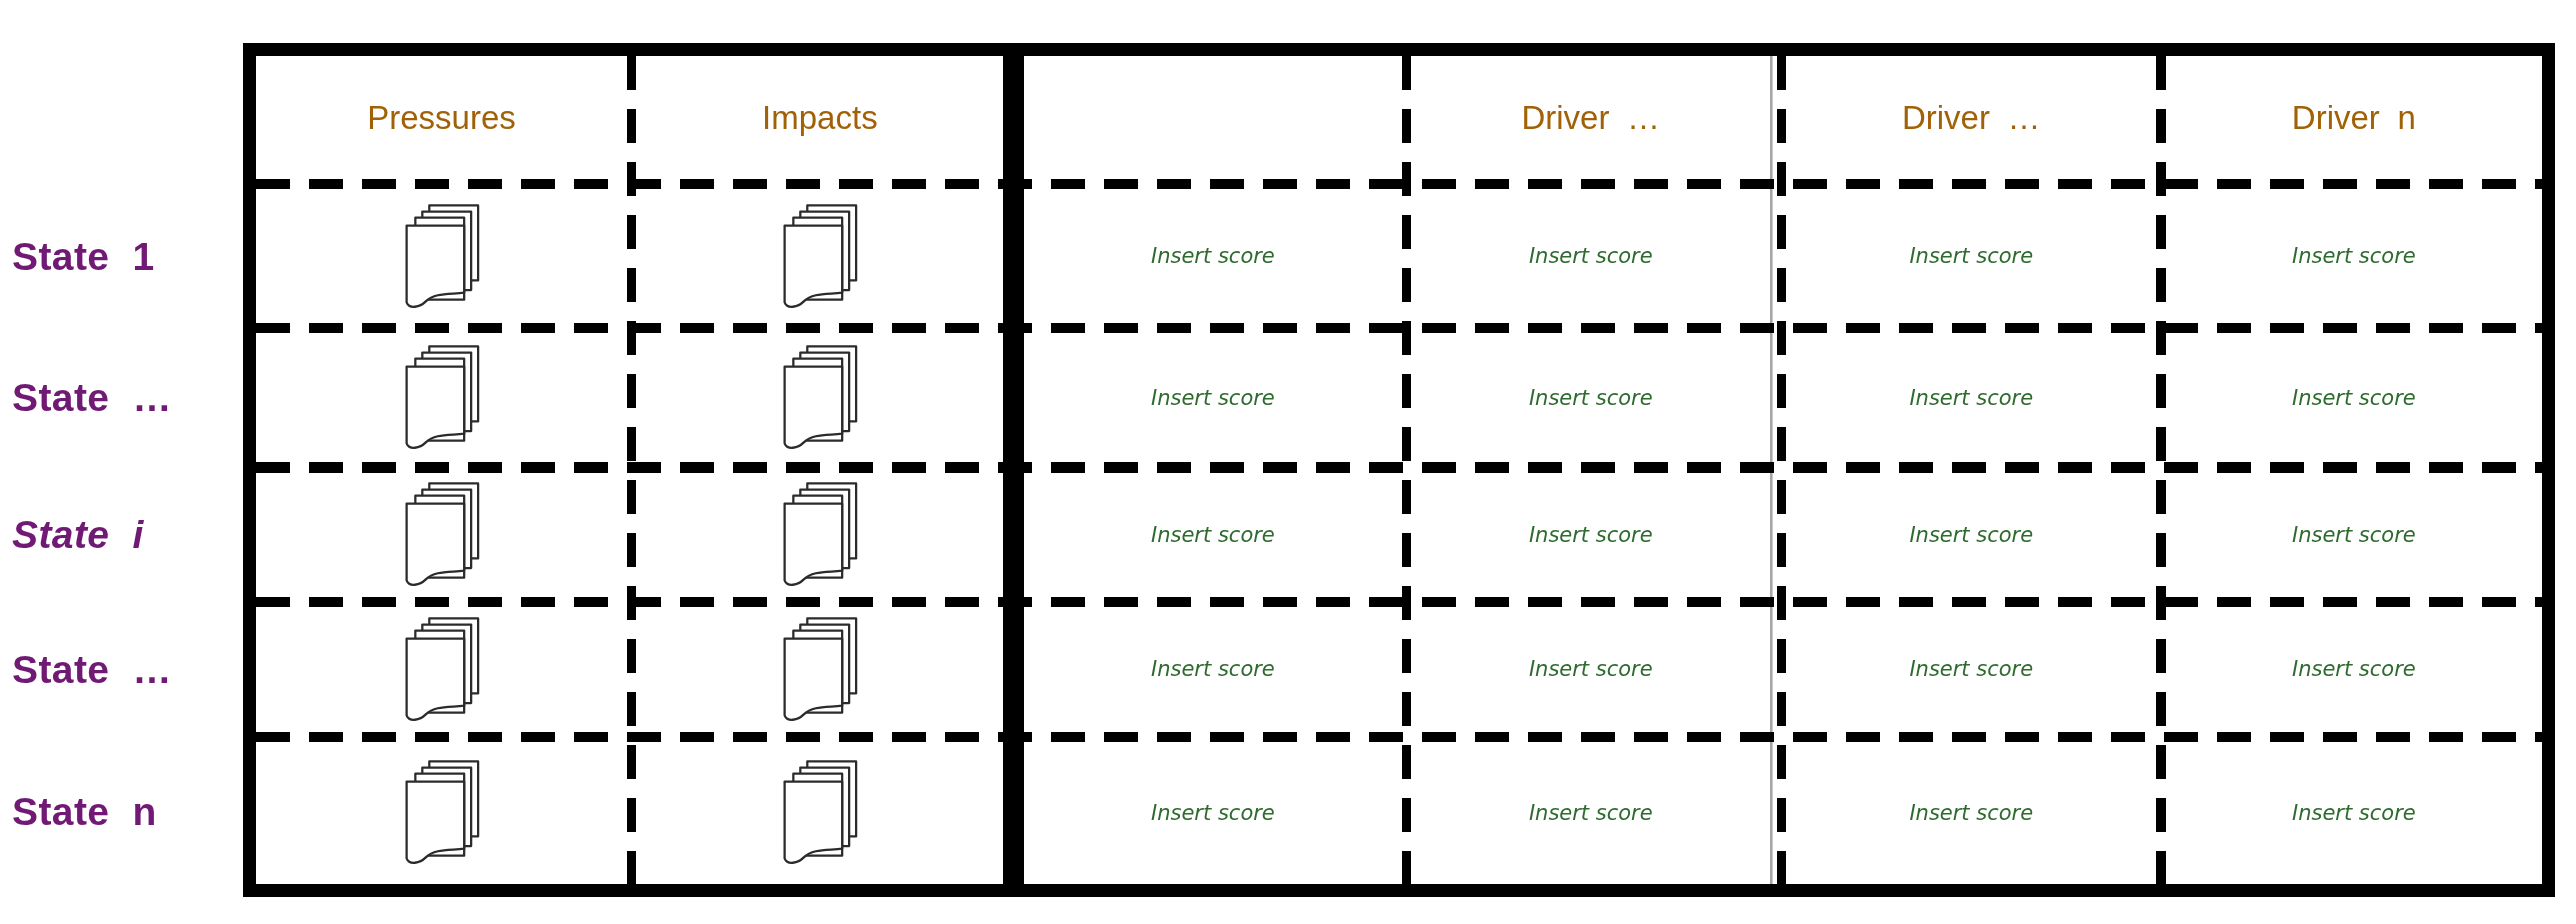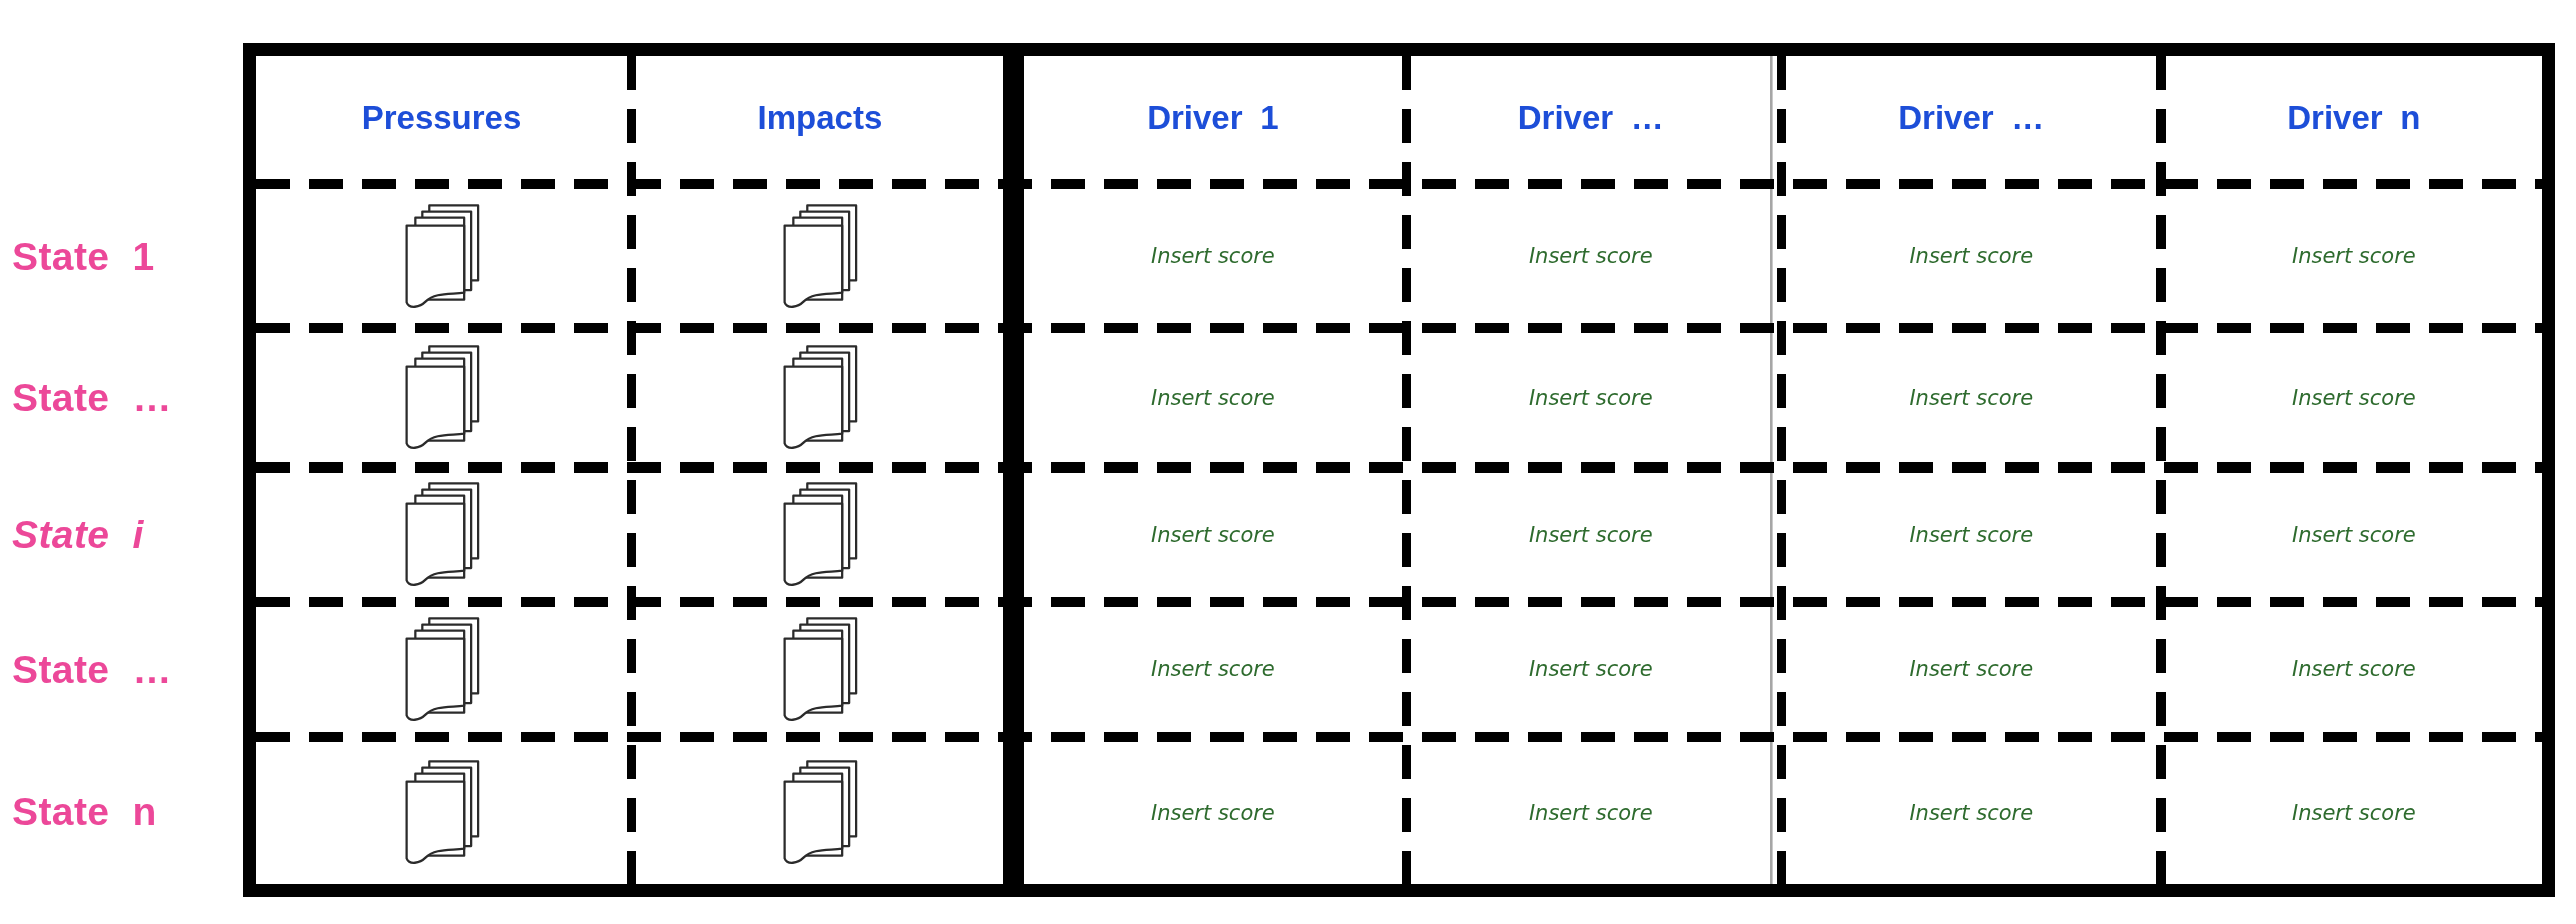--- a/index.html
+++ b/index.html
@@ -8,21 +8,21 @@
     width:2576px;height:925px;
     font-family:"Liberation Sans","DejaVu Sans",sans-serif;
     overflow:hidden;
   }
 
   
   .row-label{
     position:absolute;
     left:12px;width:226px;
     transform:translateY(-50%);
-    font-size:39px;font-weight:bold;color:#ec4899;
+    font-size:39px;font-weight:bold;color:#701a75;
     word-spacing:12px;letter-spacing:0.4px;
     white-space:nowrap;
   }
   .rl1{top:257px;} .rl2{top:398px;} .rl3{top:535px;font-style:italic;} .rl4{top:670px;} .rl5{top:782px;margin-top:30px;}
 
   
   .tbl{
     position:absolute;left:243px;top:43px;
     width:2312px;height:854px;
     box-sizing:border-box;
@@ -51,21 +51,21 @@
     background-position:0 0,6.8px 0;
     background-repeat:no-repeat,no-repeat;
   }
   .hd{grid-column:1/-1;z-index:2;background:repeating-linear-gradient(90deg,#000 0 34px,transparent 34px 53px);}
 
   
   .cell{
     display:flex;align-items:center;justify-content:center;
     overflow:hidden;background:#fff;z-index:0;
   }
-  .hcell{font-size:33px;font-weight:bold;color:#1d4ed8;word-spacing:8.5px;white-space:nowrap;}
+  .hcell{font-size:33px;font-weight:normal;color:#a16207;word-spacing:8.5px;white-space:nowrap;}
   .score{
     font-family:"DejaVu Sans","Liberation Sans",sans-serif;
     font-style:italic;font-size:21px;color:#2e6b2e;white-space:nowrap;
   }
   .icon-cell svg{width:89px;height:109px;display:block;}
 
   .hidden-defs{position:absolute;width:0;height:0;overflow:hidden;}
 </style>
 </head>
 <body>
@@ -96,21 +96,20 @@
   <div class="vd gc10"></div>
 
   <div class="hd" style="grid-row:2"></div>
   <div class="hd" style="grid-row:4"></div>
   <div class="hd" style="grid-row:6"></div>
   <div class="hd" style="grid-row:8"></div>
   <div class="hd" style="grid-row:10"></div>
 
   <div class="cell hcell gr1 gc1">Pressures</div>
   <div class="cell hcell gr1 gc3">Impacts</div>
-  <div class="cell hcell gr1 gc5">Driver 1</div>
   <div class="cell hcell gr1 gc7">Driver …</div>
   <div class="cell hcell gr1 gc9">Driver …</div>
   <div class="cell hcell gr1 gc11">Driver n</div>
 
   <div class="cell icon-cell gr3 gc1">
     <svg viewBox="0 0 104 128" width="89" height="109">
         <use href="#doc-stack"></use>
       </svg>
   </div>
   <div class="cell icon-cell gr3 gc3">

